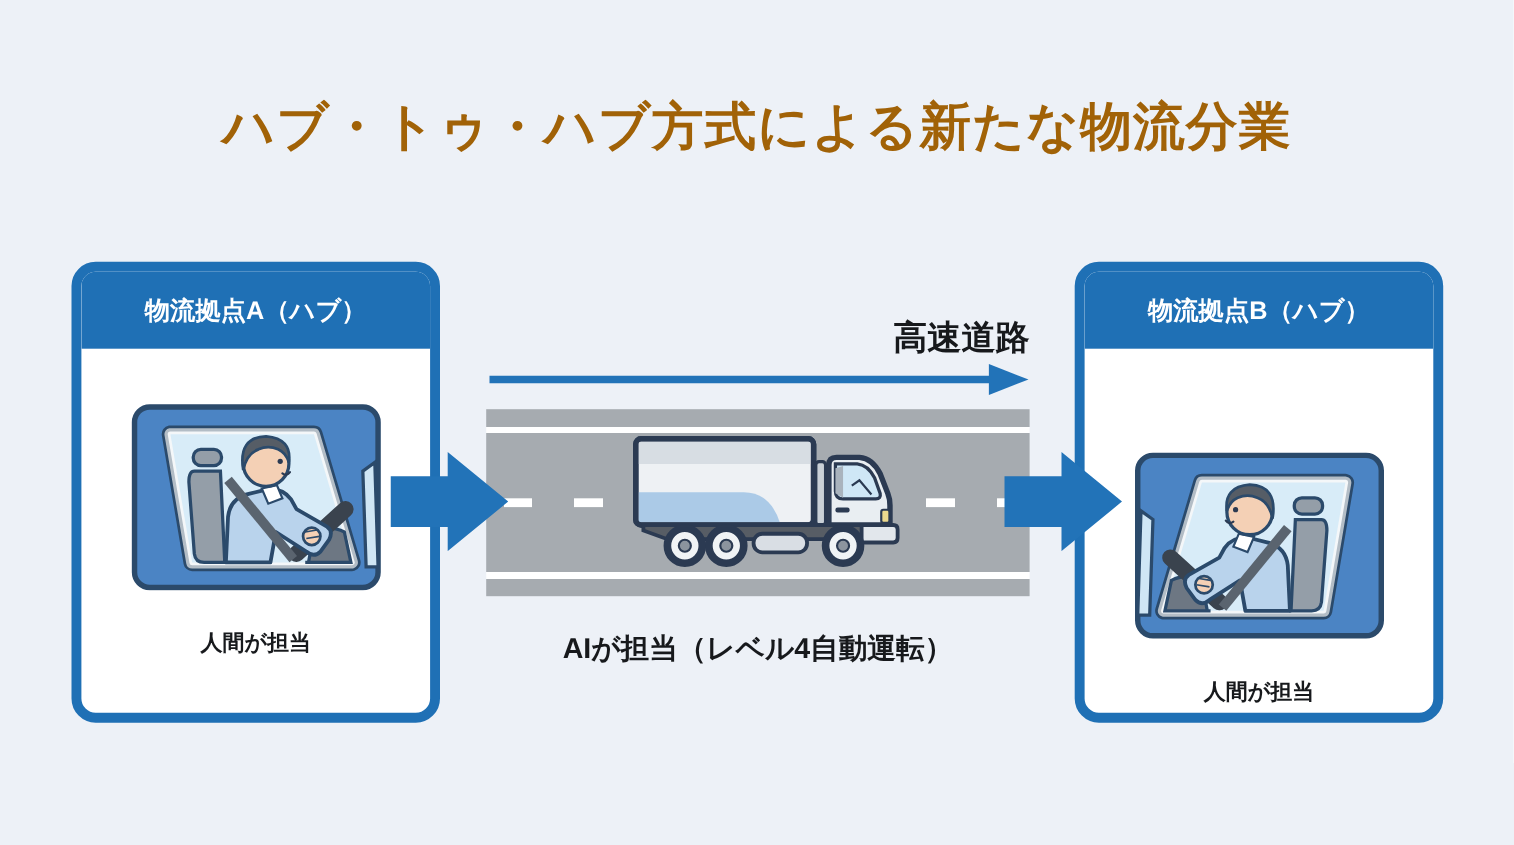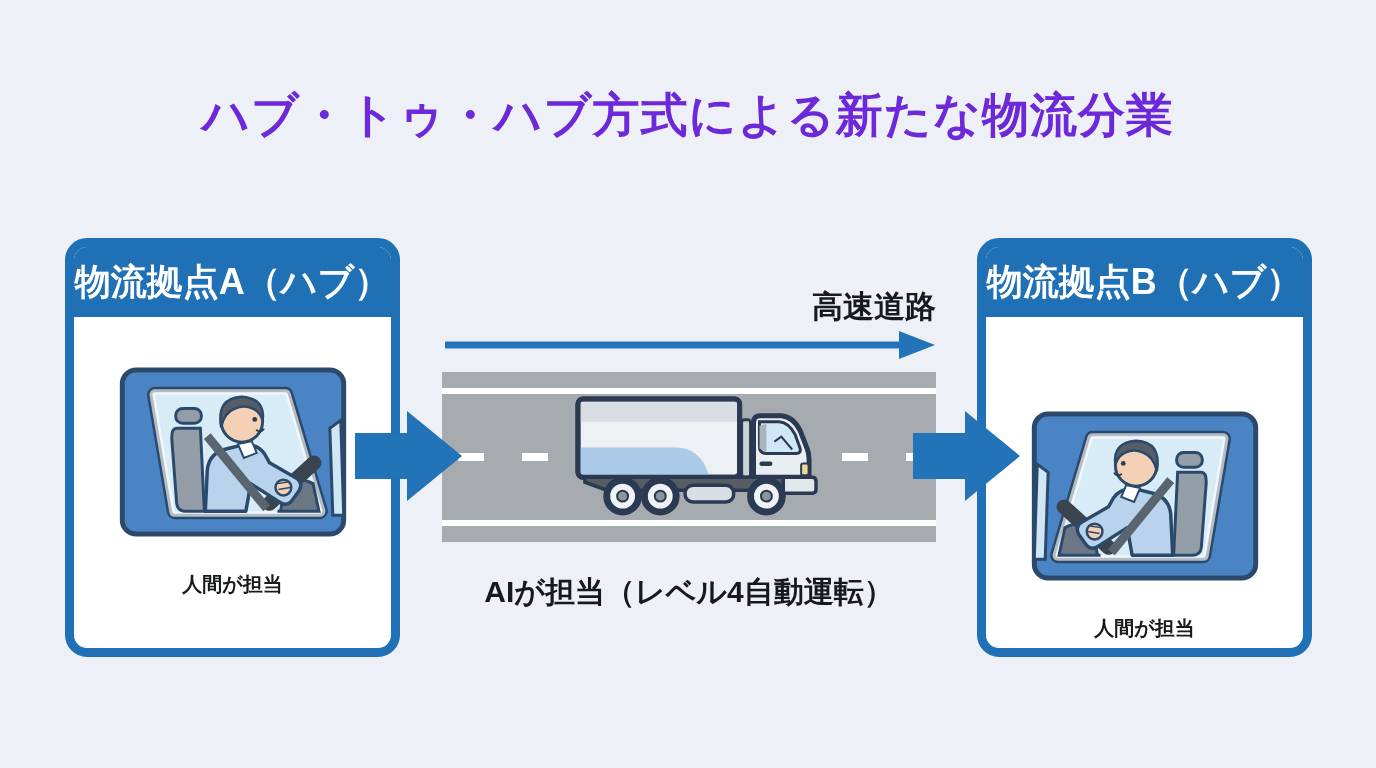--- a/index.html
+++ b/index.html
@@ -4,34 +4,34 @@
 <style>
   html,body { margin:0; padding:0; }
   body { font-family:"Liberation Sans","DejaVu Sans",sans-serif; }
   .stage {
     position:relative; width:1376px; height:768px;
     background:#edf1f7; overflow:hidden;
   }
   .title {
     position:absolute; top:84px; left:0; width:100%;
     text-align:center; font-size:47px; font-weight:bold;
-    color:#6d28d9; letter-spacing:1px;
+    color:#a16207; letter-spacing:1px;
   }
   
   .card {
     position:absolute; top:238px; width:335px; height:419px;
     background:#ffffff; border:9px solid #1f70b5; border-radius:22px;
     box-sizing:border-box; overflow:hidden; z-index:2;
     display:flex; flex-direction:column;
   }
   .card-a { left:65px; }
   .card-b { left:977px;gap:44px; }
   .card-header {
     flex:0 0 70px; background:#1f70b5; color:#ffffff;
-    font-size:36px; font-weight:bold;
+    font-size:23px; font-weight:bold;
     display:flex; align-items:center; justify-content:center;
   }
   .card-body { flex:1; display:flex; flex-direction:column; align-items:center; }
   .illus { margin-top:50px; width:228px; height:170px; }
   .illus svg { display:block; width:100%; height:100%; }
   .mirror svg { transform:scaleX(-1); }
   .caption {
     margin-top:34px; font-size:20px; font-weight:bold; color:#17191c;
   }
   
@@ -51,21 +51,21 @@
     position:absolute; left:16px; top:81px; width:462px; height:8px;
     background:repeating-linear-gradient(to right, #ffffff 0 26px, rgba(0,0,0,0) 26px 64px);
   }
   .truck { position:absolute; left:571px; top:390px; width:248px; z-index:3; }
   .truck svg { display:block; width:100%; height:auto; }
   .block-arrow { position:absolute; top:411px; width:107px; height:90px; z-index:5; }
   .arrow-left { left:355px; }
   .arrow-right { left:913px; }
   .ai-caption {
     position:absolute; top:572px; left:442px; width:494px;
-    text-align:center; font-size:30px; font-weight:bold; color:#17191c;
+    text-align:center; font-size:26px; font-weight:bold; color:#17191c;
   }
 </style>
 </head>
 <body>
 
 <div class="stage">
 
   <div class="title">ハブ・トゥ・ハブ方式による新たな物流分業</div>
 
   <div class="card card-a">

